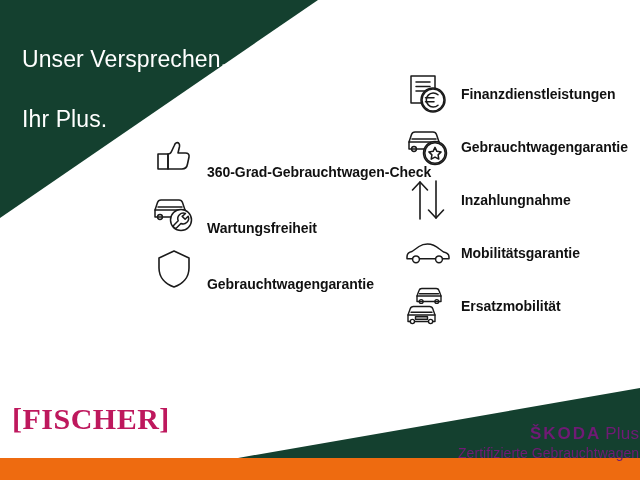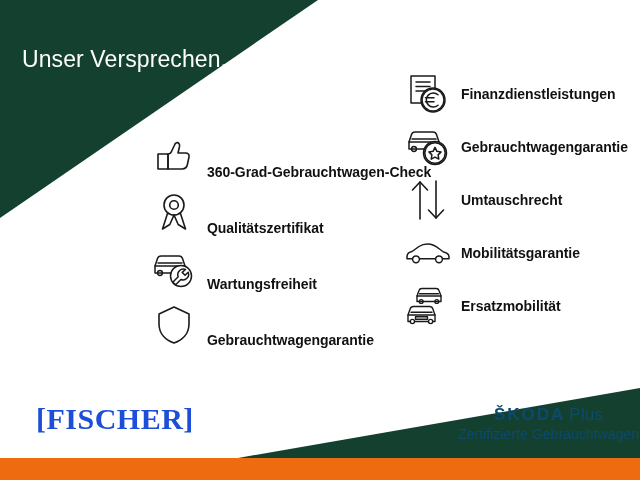--- a/index.html
+++ b/index.html
@@ -47,33 +47,33 @@
     color:#111111;
     letter-spacing:-0.05px;
     white-space:nowrap;
     padding-left:7px;
   }
   #col-left .feature{height:54px;align-items:flex-end;}
   #col-right .feature{height:51px;}
 
   
   #dealer-logo{
-    position:absolute;left:36px;top:402px;
+    position:absolute;left:12px;top:402px;
     font-family:"Liberation Serif", serif;
     font-size:30px;line-height:34px;
     font-weight:bold;
-    color:#1d4ed8;
+    color:#be185d;
     letter-spacing:0.5px;
     white-space:nowrap;
   }
 
   
   #brand{
-    position:absolute;left:458px;top:404px;
-    color:#0c4a6e;text-align:center;
+    position:absolute;left:458px;top:423px;
+    color:#701a75;text-align:right;
   }
   #brand .line1{
     font-size:17px;line-height:21px;white-space:nowrap;
   }
   #brand .marque{
     font-weight:bold;letter-spacing:2.0px;font-size:17px;
   }
   #brand .sub-word{
     font-weight:400;letter-spacing:0.2px;font-size:17px;padding-left:4px;
   }
@@ -91,45 +91,35 @@
     <svg viewBox="0 0 640 480" xmlns="http://www.w3.org/2000/svg">
       <rect x="0" y="0" width="640" height="480" fill="#ffffff"></rect>
       <polygon points="0,0 318,0 0,218" fill="#14402f"></polygon>
       <polygon points="238,458 640,458 640,388" fill="#14402f"></polygon>
       <rect x="0" y="458" width="640" height="22" fill="#ee6b10"></rect>
     </svg>
   </div>
 
   <div id="headline">
     <div>Unser Versprechen.</div>
+    <div>Ihr Plus.</div>
   </div>
 
   <div class="col" id="col-left">
 
     <div class="feature">
       <span class="ico">
         <svg width="40" height="36" viewBox="0 0 40 36" fill="none" stroke="#1a1a1a" stroke-width="1.6" stroke-linejoin="round" stroke-linecap="round">
           <path d="M4 15 H14 V30 H4 Z"></path>
           <path d="M14 15 L14 30 H28 C31 30 33 28 33.5 25 L35 18 C35.5 15.5 34 14 31.5 14 H24 L25.5 7.5 C26 5 24.5 3.2 22.5 3.8 C21.3 4.2 20.8 5 20.3 6.5 L17.5 12.5 C17 13.8 16 15 14 15 Z"></path>
         </svg>
       </span>
       <span class="lbl">360-Grad-Gebrauchtwagen-Check</span>
     </div>
 
-    <div class="feature">
-      <span class="ico">
-        <svg width="36" height="40" viewBox="0 0 36 40" fill="none" stroke="#1a1a1a" stroke-width="1.6" stroke-linejoin="round" stroke-linecap="round">
-          <circle cx="18" cy="12" r="10"></circle>
-          <circle cx="18" cy="12" r="4.3"></circle>
-          <path d="M11.5 20.5 L6.5 36 L13.8 31.5 L18 22"></path>
-          <path d="M24.5 20.5 L29.5 36 L22.2 31.5 L18 22"></path>
-        </svg>
-      </span>
-      <span class="lbl">Qualitätszertifikat</span>
-    </div>
 
     <div class="feature">
       <span class="ico">
         <svg width="44" height="40" viewBox="0 0 44 40" fill="none" stroke="#1a1a1a" stroke-width="1.5" stroke-linejoin="round" stroke-linecap="round">
           <path d="M3 17 L5.5 9.5 C6 8 7.2 7 9 7 H27 C28.8 7 30 8 30.5 9.5 L33 17"></path>
           <path d="M3 17 H33 V24 H3 Z"></path>
           <path d="M6 14 H30"></path>
           <circle cx="8" cy="24" r="2.4"></circle>
           <circle cx="28" cy="24" r="2.4"></circle>
           <circle cx="29" cy="27" r="10.5" fill="#ffffff"></circle>
@@ -188,21 +178,21 @@
 
     <div class="feature">
       <span class="ico">
         <svg width="40" height="42" viewBox="0 0 40 42" fill="none" stroke="#1a1a1a" stroke-width="1.6" stroke-linejoin="round" stroke-linecap="round">
           <path d="M12 40 V3"></path>
           <path d="M4.5 11 L12 3 L19.5 11"></path>
           <path d="M28 2 V39"></path>
           <path d="M20.5 31 L28 39 L35.5 31"></path>
         </svg>
       </span>
-      <span class="lbl">Umtauschrecht</span>
+      <span class="lbl">Inzahlungnahme</span>
     </div>
 
     <div class="feature">
       <span class="ico">
         <svg width="46" height="24" viewBox="0 0 46 24" fill="none" stroke="#1a1a1a" stroke-width="1.5" stroke-linejoin="round" stroke-linecap="round">
           <path d="M2 16 C2 12.5 4 11 7 10.5 L14 5.5 C16.5 3.8 19 3 22.5 3 C27 3 31 5 34.5 8 L38.5 11 C41.5 11.6 44 13 44 16 L44 17.8 H2 Z"></path>
           <circle cx="11" cy="18.3" r="3.4" fill="#ffffff"></circle>
           <circle cx="34" cy="18.3" r="3.4" fill="#ffffff"></circle>
         </svg>
       </span>

